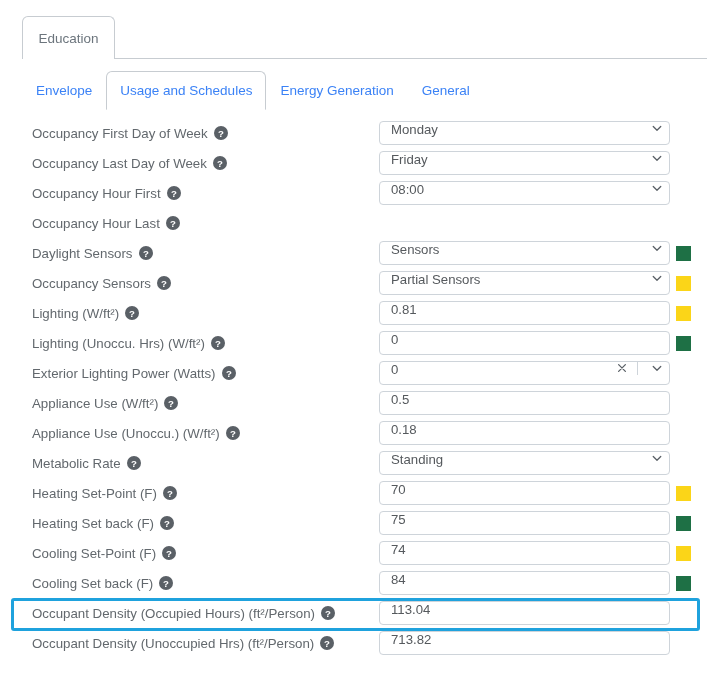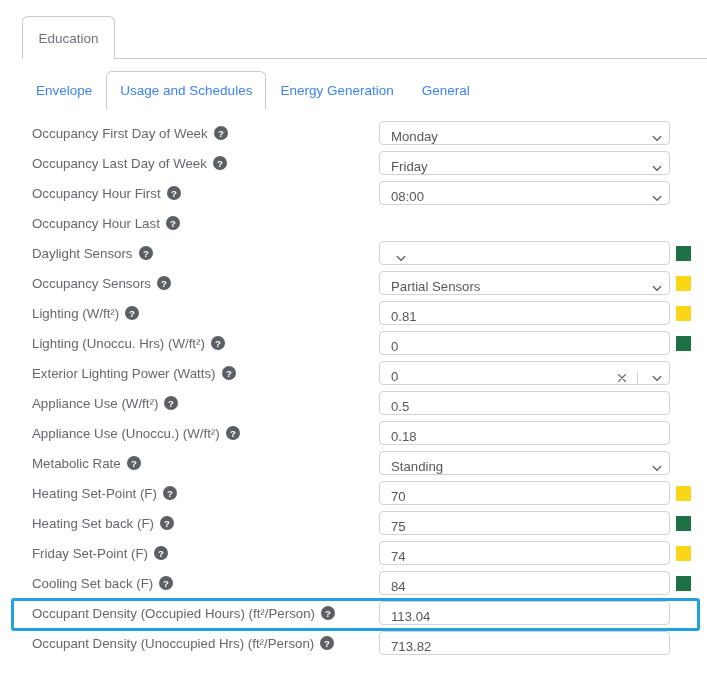--- a/index.html
+++ b/index.html
@@ -115,21 +115,21 @@
     position: absolute;
     left: 379px;
     top: 3px;
     width: 291px;
     height: 24px;
     box-sizing: border-box;
     border: 1px solid #ced4da;
     border-radius: 4px;
     background: #ffffff;
     display: flex;
-    align-items: flex-end;
+    align-items: flex-start;
     padding: 0 6px 0 11px;
     font-size: 13.2px;
     color: #55595d;
   }
   .ctrl .val {
     flex: 1 1 auto;
     overflow: hidden;
     white-space: nowrap;
   }
   .chev {
@@ -253,20 +253,21 @@
     </div>
     <div class="row">
       <div class="label">
         <span>Daylight Sensors</span>
         <svg class="help-icon" viewBox="0 0 16 16">
           <circle cx="8" cy="8" r="8" fill="#5a6066"></circle>
           <text x="8" y="12" text-anchor="middle" font-size="11" font-family="Liberation Sans, sans-serif" font-weight="bold" fill="#ffffff">?</text>
         </svg>
       </div>
       <div class="ctrl">
+        <span class="val">Sensors</span>
         <svg class="chev" viewBox="0 0 16 16">
           <path d="M3 6 L8 11 L13 6" fill="none" stroke="#5a6066" stroke-width="1.7" stroke-linecap="round" stroke-linejoin="round"></path>
         </svg>
       </div>
       <div class="swatch" style="background: rgb(30, 112, 69);"></div>
     </div>
     <div class="row">
       <div class="label">
         <span>Occupancy Sensors</span>
         <svg class="help-icon" viewBox="0 0 16 16">
@@ -387,21 +388,21 @@
           <text x="8" y="12" text-anchor="middle" font-size="11" font-family="Liberation Sans, sans-serif" font-weight="bold" fill="#ffffff">?</text>
         </svg>
       </div>
       <div class="ctrl">
         <span class="val">75</span>
       </div>
       <div class="swatch" style="background: rgb(30, 112, 69);"></div>
     </div>
     <div class="row">
       <div class="label">
-        <span>Friday Set-Point (F)</span>
+        <span>Cooling Set-Point (F)</span>
         <svg class="help-icon" viewBox="0 0 16 16">
           <circle cx="8" cy="8" r="8" fill="#5a6066"></circle>
           <text x="8" y="12" text-anchor="middle" font-size="11" font-family="Liberation Sans, sans-serif" font-weight="bold" fill="#ffffff">?</text>
         </svg>
       </div>
       <div class="ctrl">
         <span class="val">74</span>
       </div>
       <div class="swatch" style="background: rgb(251, 213, 24);"></div>
     </div>

